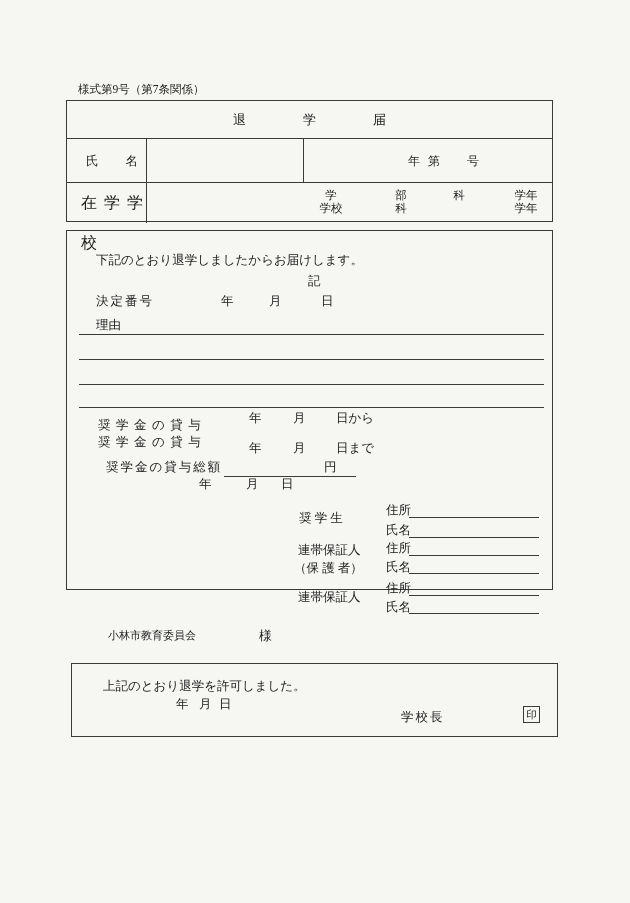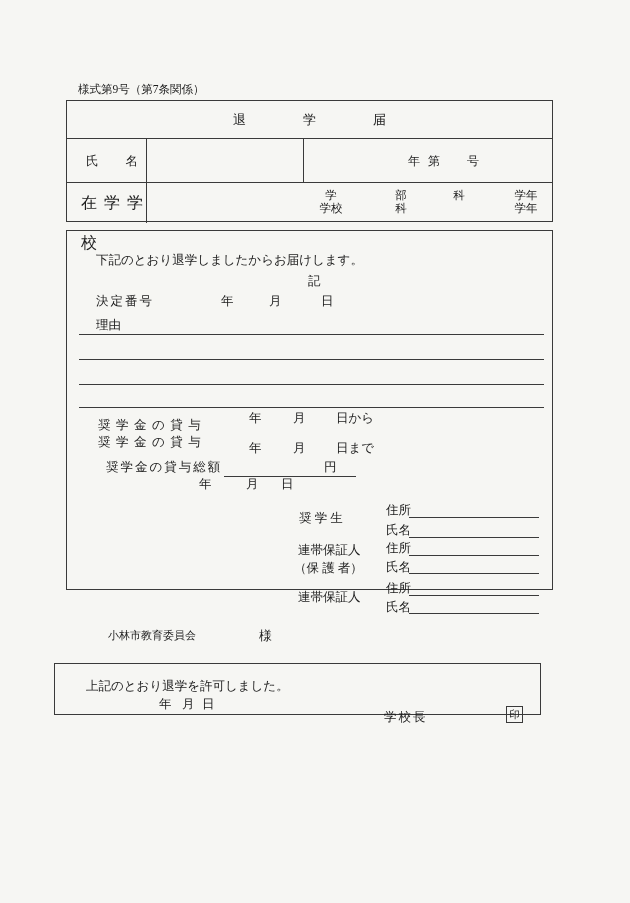--- a/index.html
+++ b/index.html
@@ -39,21 +39,21 @@
   .c-dec-value span { position:absolute; top:50%; transform:translateY(-50%); }
   .c-school-label{ width:80px; padding:0 3px 0 14px; line-height:40px; font-size:16px;
                    text-align:justify; text-align-last:justify; }
   .c-school-value{ flex:1; position:relative; }
   .school-col { position:absolute; top:6px; transform:translateX(-50%);
                 text-align:center; font-size:11.5px; line-height:13px; }
 
   
   .box2 { left:66px; top:230px; width:487px; height:360px; }
   
-  .box3 { left:54px; top:663px; width:487px; height:52px; }
+  .box3 { left:71px; top:663px; width:487px; height:74px; }
 
   .seal-box { position:absolute; left:451px; top:42px; width:15px; height:15px;
               border:1px solid #3a3a3a; box-sizing:content-box;
               font-size:10.5px; line-height:15px; text-align:center; }
 </style>
 </head>
 <body>
 
 <div class="page">
 

